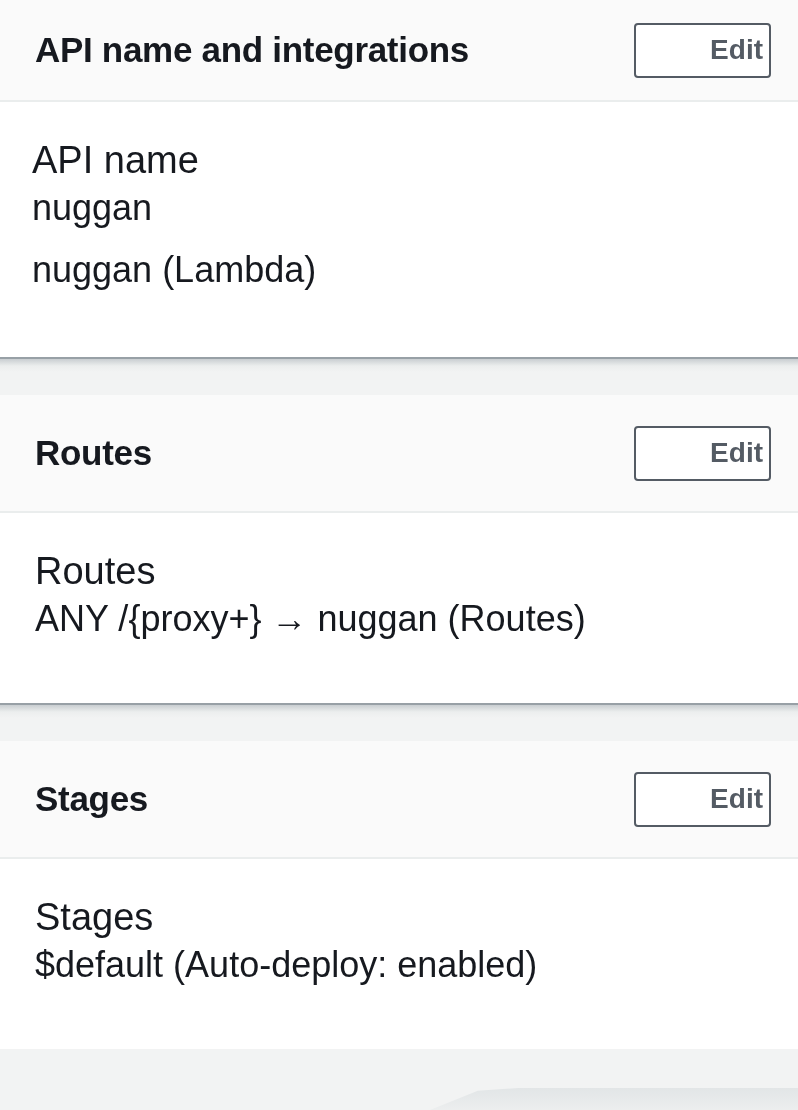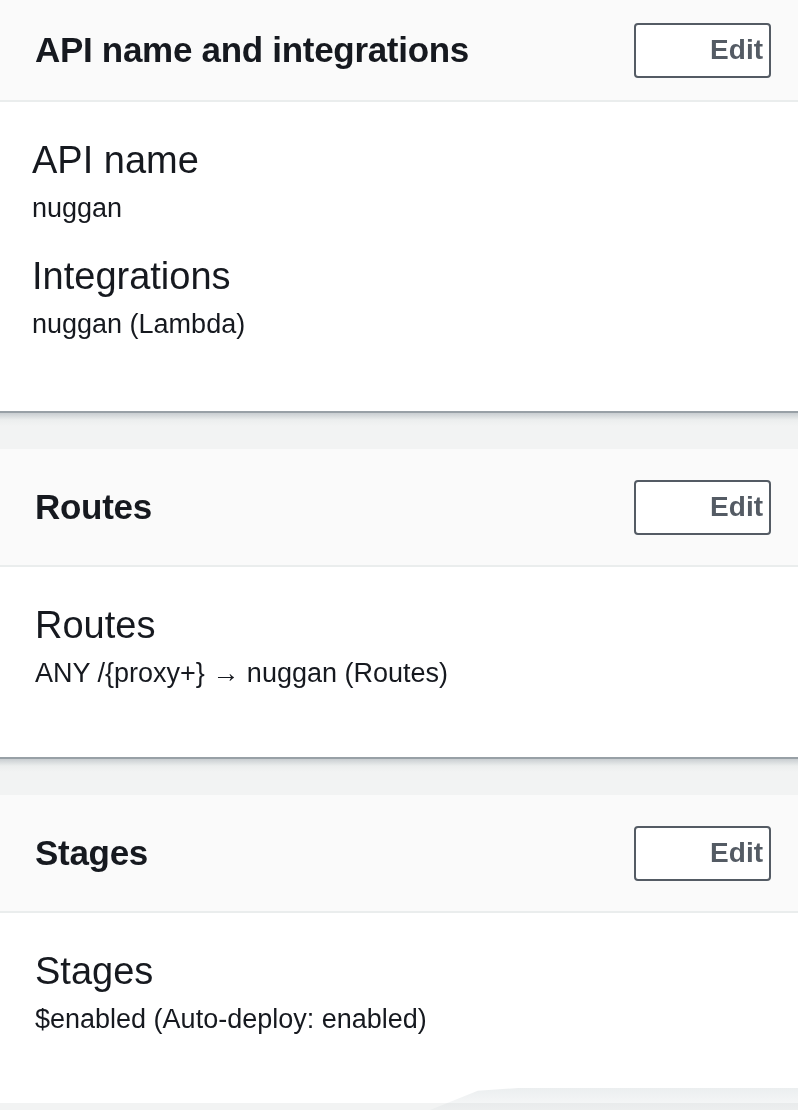--- a/index.html
+++ b/index.html
@@ -60,21 +60,21 @@
   }
   .card.first .card-content { padding-bottom: 69px; padding-left: 32px; }
   .field-label {
     font-size: 38px;
     font-weight: 400;
     line-height: 48px;
     margin: 0;
     color: #16191f;
   }
   .field-value {
-    font-size: 27px;
+    font-size: 36px;
     font-weight: 400;
     line-height: 36px;
     margin: 6px 0 26px 0;
     color: #16191f;
   }
   .field:last-child .field-value { margin-bottom: 0; }
   .section-gap {
     height: 38px;
     border-top: 2px solid #98a0a6;
     background: linear-gradient(to bottom, #c9ced1 0px, #eceeee 7px, #f2f3f3 13px);
@@ -99,21 +99,20 @@
     <div class="card-header">
       <h2 class="card-title">API name and integrations</h2>
       <button class="edit-btn">Edit</button>
     </div>
     <div class="card-content">
       <div class="field">
         <div class="field-label">API name</div>
         <div class="field-value">nuggan</div>
       </div>
       <div class="field">
-        <div class="field-label">Integrations</div>
         <div class="field-value">nuggan (Lambda)</div>
       </div>
     </div>
   </section>
 
   <div class="section-gap"></div>
 
   <section class="card">
     <div class="card-header">
       <h2 class="card-title">Routes</h2>
@@ -130,20 +129,20 @@
   <div class="section-gap"></div>
 
   <section class="card">
     <div class="card-header">
       <h2 class="card-title">Stages</h2>
       <button class="edit-btn">Edit</button>
     </div>
     <div class="card-content">
       <div class="field">
         <div class="field-label">Stages</div>
-        <div class="field-value">$enabled (Auto-deploy: enabled)</div>
+        <div class="field-value">$default (Auto-deploy: enabled)</div>
       </div>
     </div>
   </section>
 
   <div class="bottom-shadow"></div>
 
 </div>
 
 </body></html>

